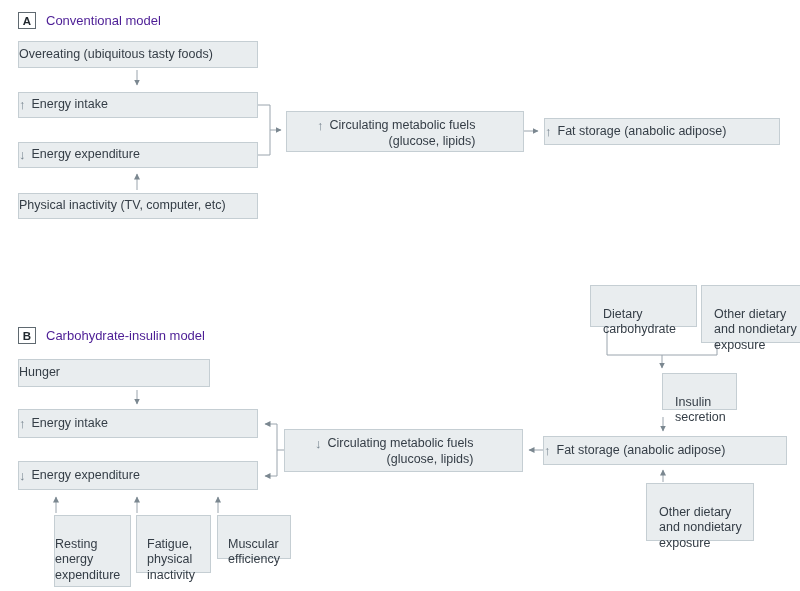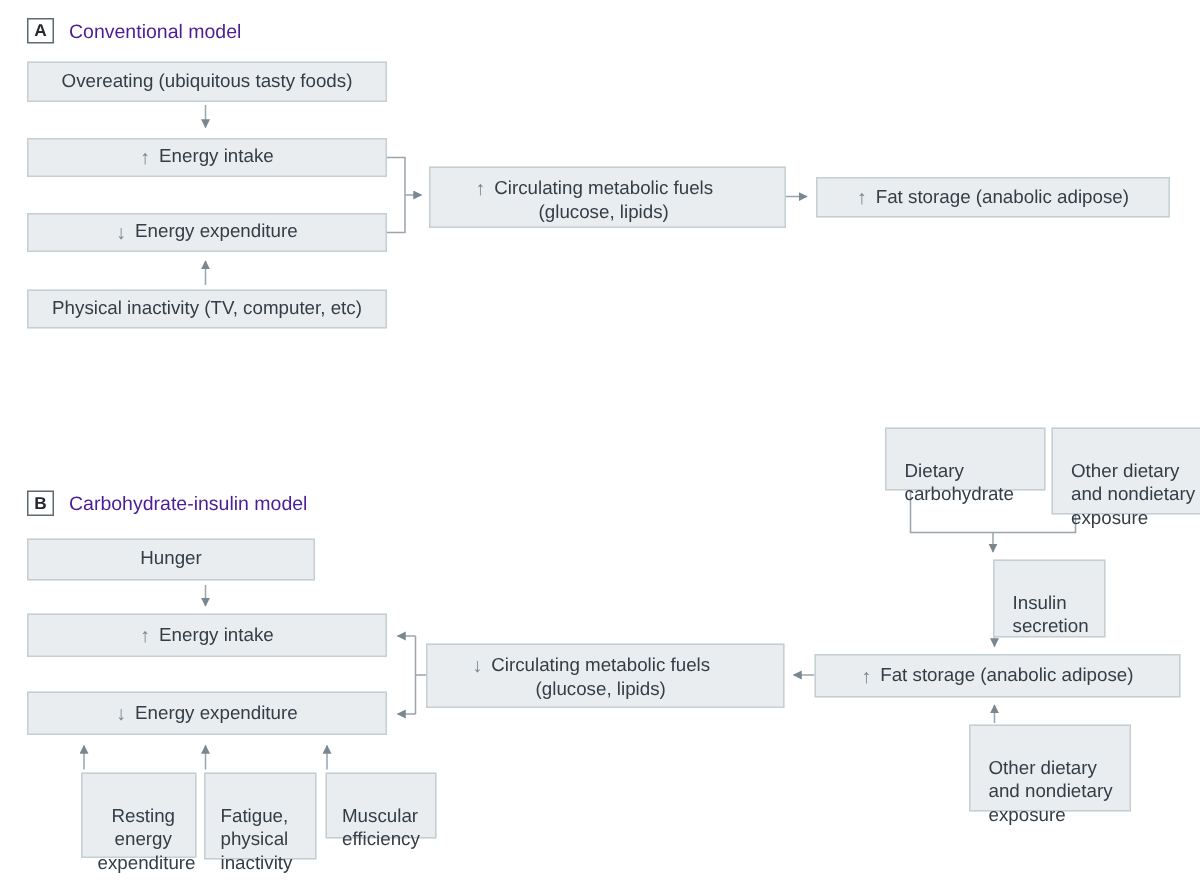--- a/index.html
+++ b/index.html
@@ -43,37 +43,36 @@
     z-index: 2;
     background: var(--box-fill);
     border: 1px solid var(--box-border);
     font-size: 12.5px;
     line-height: 1.24;
     color: var(--text);
   }
   .box.center {
     display: flex;
     align-items: center;
-    justify-content: center;
     gap: 6px;
     text-align: center;
   }
   .box.left {
     display: block;
     padding: 5px 4px 4px 12px;
     white-space: pre-line;
     margin-left: 36px;
   }
   .box.fuels {
     display: flex;
     align-items: flex-start;
     gap: 6px;
     padding: 6px 6px 4px 30px;
   }
-  .box.fuels .multiline { white-space: pre-line; text-align: center; }
+  .box.fuels .multiline { white-space: pre-line; text-align: right; }
   .glyph {
     color: var(--glyph);
     font-weight: 700;
     font-size: 13px;
     line-height: 1.18;
   }
   .panel-label {
     position: absolute;
     z-index: 2;
     width: 18px; height: 17px;
@@ -203,21 +202,21 @@
 exposure</span>
   </div>
 
   <div class="panel-label" style="left:18px; top:327px;">B</div>
   <div class="panel-title" style="left:46px; top:327px;">Carbohydrate-insulin model</div>
 
   <div class="box center" style="left:18px; top:359px; width:192px; height:28px;">
     <span>Hunger</span>
   </div>
 
-  <div class="box left" style="left:626px; top:373px; width:75px; height:52px;">
+  <div class="box left" style="left:626px; top:373px; width:75px; height:37px;">
     <span>Insulin
 secretion</span>
   </div>
 
   <div class="box center" style="left:18px; top:409px; width:240px; height:29px;">
     <span class="glyph">↑</span>
     <span>Energy intake</span>
   </div>
 
   <div class="box fuels" style="left:284px; top:429px; width:239px; height:43px;">
@@ -235,21 +234,21 @@
     <span class="glyph">↓</span>
     <span>Energy expenditure</span>
   </div>
 
   <div class="box left" style="left:610px; top:483px; width:108px; height:58px;">
     <span>Other dietary
 and nondietary
 exposure</span>
   </div>
 
-  <div class="box left" style="left:18px; top:515px; width:77px; height:57px; padding-left:10px;text-align:center;">
+  <div class="box left" style="left:18px; top:515px; width:77px; height:72px; padding-left:0;">
     <span>Resting
 energy
 expenditure</span>
   </div>
 
   <div class="box left" style="left:100px; top:515px; width:75px; height:58px; padding-left:10px;">
     <span>Fatigue,
 physical
 inactivity</span>
   </div>

